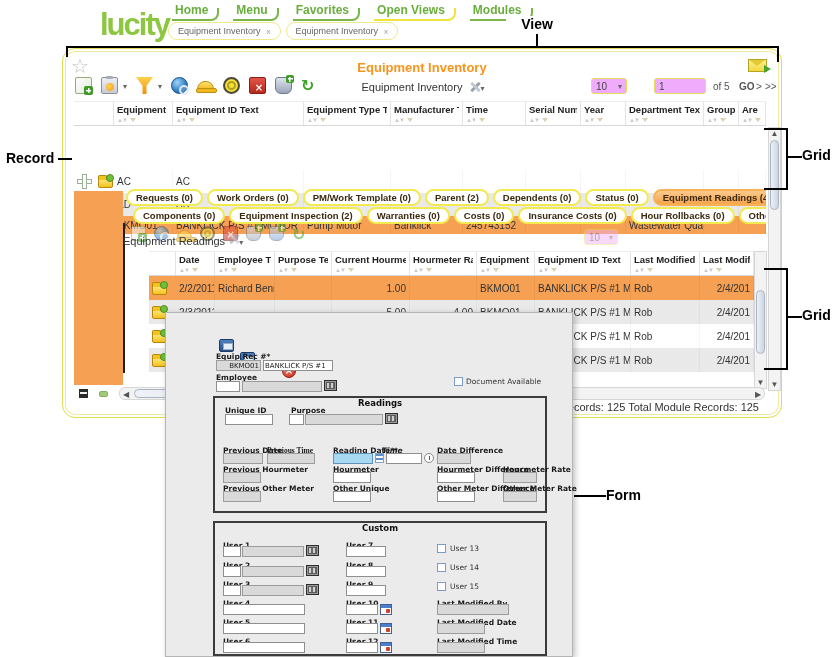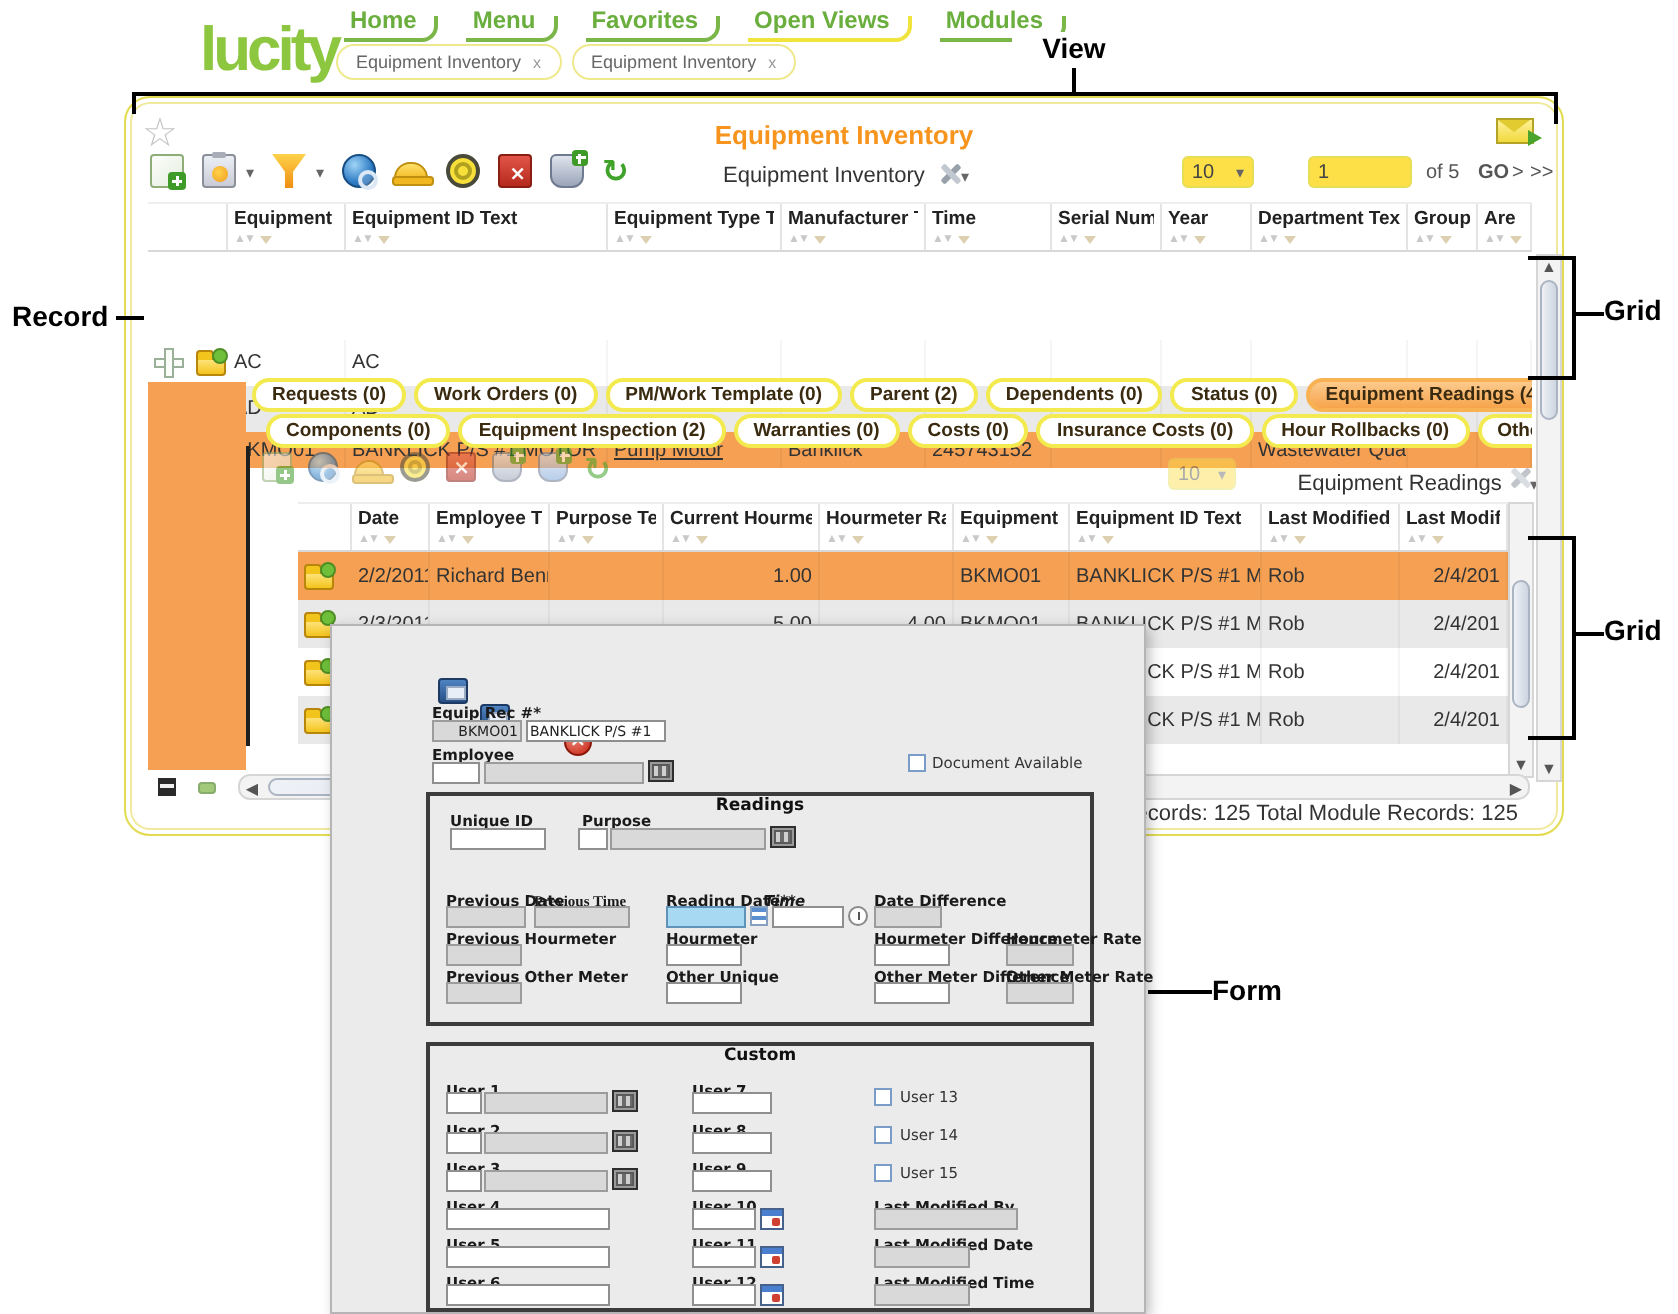--- a/index.html
+++ b/index.html
@@ -33,21 +33,21 @@
 
   
   .viewpanel{left:62px;top:48px;width:720px;height:370px;background:#fff;border:1px solid #e3dc52;
              border-radius:13px;box-shadow:inset 0 0 0 2px #fff,inset 0 0 0 3px #efea9d;z-index:5;}
   .vtitle{left:0;top:11px;width:100%;text-align:center;font-size:13px;font-weight:bold;color:#f7941d;}
   .star{left:8px;top:5px;font-size:20px;color:#c4c4c4;}
   .toolbar{left:12px;top:28px;display:flex;gap:9px;align-items:flex-start;}
   .caret{color:#666;font-size:8px;margin-top:5px;margin-left:-4px;}
   .gridlabel{left:0;top:32px;width:720px;text-align:center;font-size:11px;color:#333;}
   .gridlabel .wr{display:inline-block;vertical-align:-2px;margin-left:4px;}
-  .pagerbox{border:1px solid #e6de55;border-radius:3px;background:#fde047;font-size:10px;color:#444;
+  .pagerbox{border:1px solid #e6de55;border-radius:3px;background:#f0abfc;font-size:10px;color:#444;
             display:flex;align-items:center;justify-content:space-between;padding:0 4px;height:16px;}
   .pgtext{font-size:10px;color:#555;}
 
   
   .ghead{display:flex;background:#fff;border-bottom:1px solid #d8d8d8;border-top:1px solid #eee;}
   .gh-cell{border-right:1px solid #e4e4e4;padding:2px 3px 0 3px;overflow:hidden;}
   .gh-lab{font-size:9.5px;font-weight:bold;color:#222;white-space:nowrap;overflow:hidden;}
   .sorts{height:10px;display:flex;gap:3px;align-items:center;}
   .scaret{font-size:6px;color:#c9c9c9;letter-spacing:-1px;}
   .sfun{width:0;height:0;border-left:3px solid transparent;border-right:3px solid transparent;
@@ -335,21 +335,21 @@
           <div class="g-cell" style="width: 35px; flex: 0 0 auto; height: 100%;"></div>
           <div class="g-cell" style="width: 27px; flex: 0 0 auto; height: 100%;"></div>
         </div>
         <div class="grow rowsel" style="height: 18px;">
           <div class="iconcell" style="width: 40px; flex: 0 0 auto;">
             <span class="exp-minus"></span>
             <span class="i-folder"></span>
           </div>
           <div class="g-cell" style="width: 59px; flex: 0 0 auto; height: 100%;">BKMO01</div>
           <div class="g-cell" style="width: 131px; flex: 0 0 auto; height: 100%;">BANKLICK P/S #1 MOTOR</div>
-          <div class="g-cell" style="width: 87px; flex: 0 0 auto; height: 100%; text-decoration: underline;">Pump Motor</div>
+          <div class="g-cell" style="width: 87px; flex: 0 0 auto; height: 100%;">Pump Motor</div>
           <div class="g-cell" style="width: 72px; flex: 0 0 auto; height: 100%;">Banklick</div>
           <div class="g-cell" style="width: 63px; flex: 0 0 auto; height: 100%;">245743152</div>
           <div class="g-cell" style="width: 55px; flex: 0 0 auto; height: 100%;"></div>
           <div class="g-cell" style="width: 45px; flex: 0 0 auto; height: 100%;"></div>
           <div class="g-cell" style="width: 78px; flex: 0 0 auto; height: 100%;">Wastewater Quality</div>
           <div class="g-cell" style="width: 35px; flex: 0 0 auto; height: 100%;"></div>
           <div class="g-cell" style="width: 27px; flex: 0 0 auto; height: 100%;"></div>
         </div>
       </div>
 
@@ -377,21 +377,21 @@
     <div class="abs toolbar" style="left:68px;top:177px;gap:8px;opacity:.55;" id="rtoolbar">
         <span class="ti sm i-doc"></span>
         <span class="ti sm i-globe"></span>
         <span class="ti sm i-hat"></span>
         <span class="ti sm i-ring"></span>
         <span class="ti sm i-pdf"></span>
         <span class="ti sm i-mouse"></span>
         <span class="ti sm i-mouse i-mouse2"></span>
         <span class="ti sm i-refresh"></span>
       </div>
-    <div class="abs" style="left:60px;top:184px;width:646px;text-align:right;font-size:11px;color:#333;">
+    <div class="abs" style="left:60px;top:184px;width:646px;text-align:left;font-size:11px;color:#333;">
       <span>Equipment Readings</span>
       <span class="wr i-wrench" style="opacity:.6;"></span>
       <span class="caret">▾</span>
     </div>
     <div class="abs pagerbox" style="left:521px;top:180px;width:34px;opacity:.45;">
       <span>10</span>
         <span class="caret" style="margin:0;">▾</span>
     </div>
 
     <div class="abs" style="left:86px;top:202px;width:605px;" id="readings-grid">

